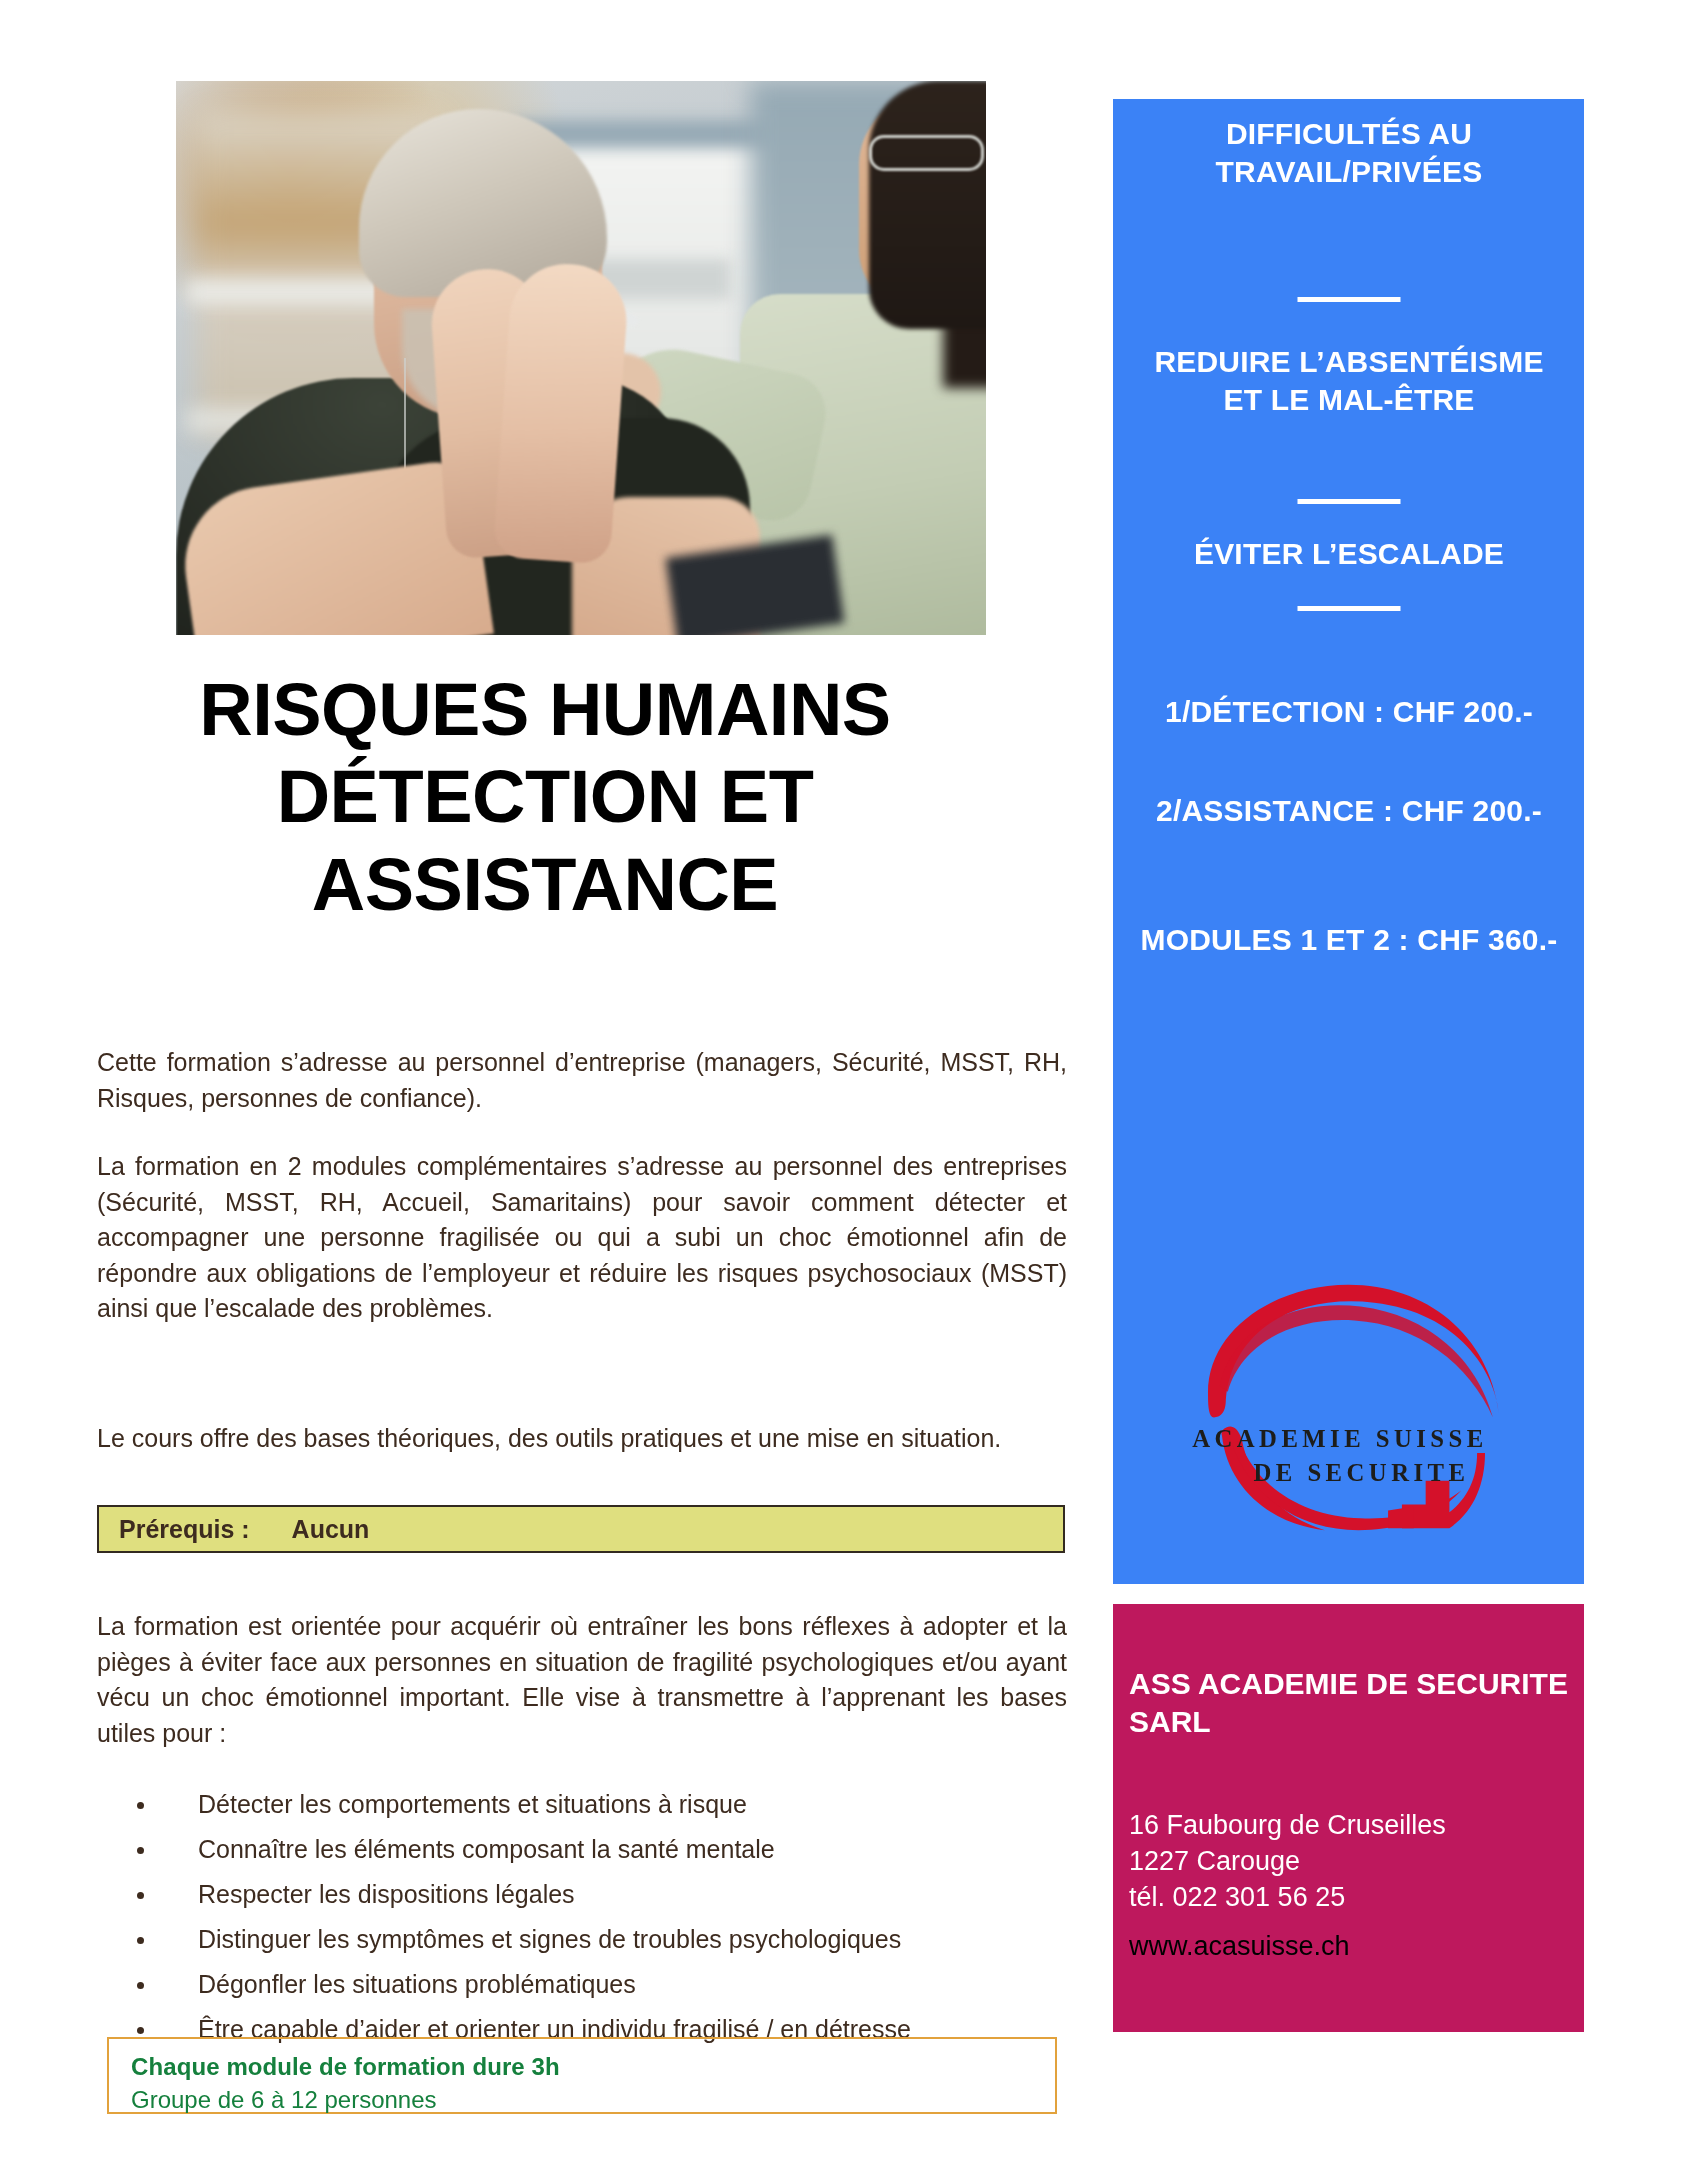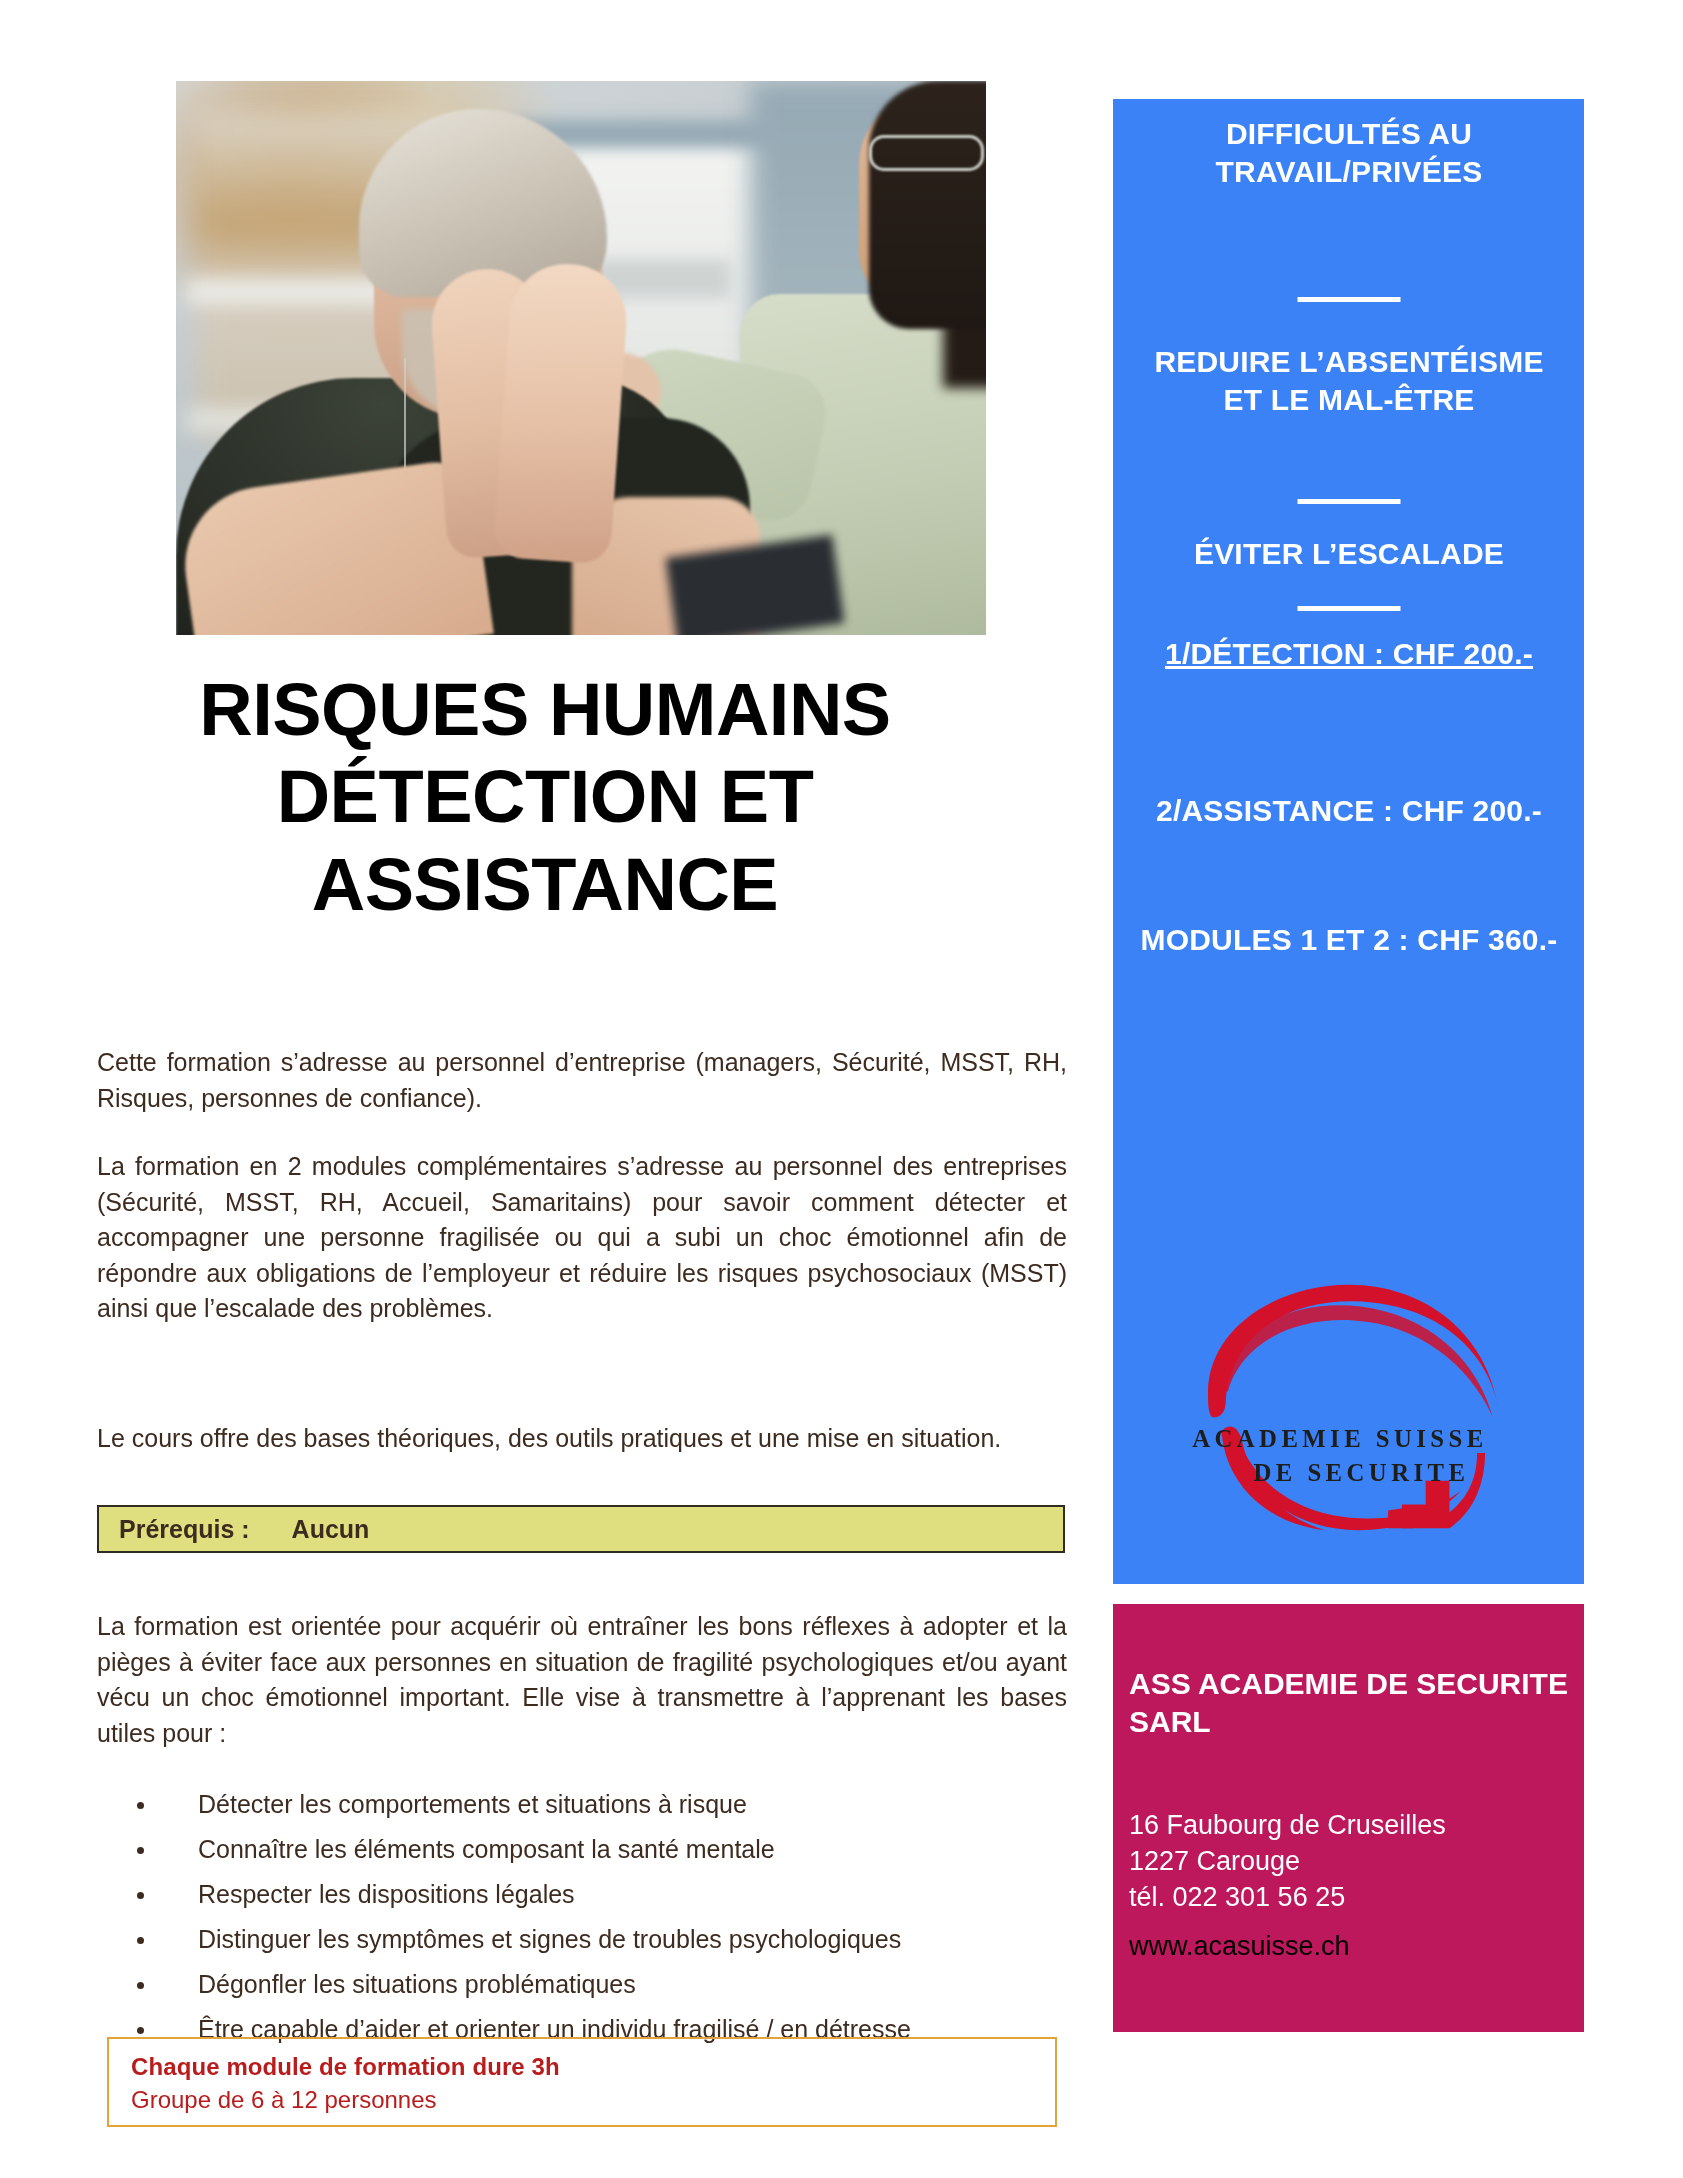--- a/index.html
+++ b/index.html
@@ -296,25 +296,25 @@
     border-radius: 50%;
     background: #3d2b1f;
   }
 
   
   #duration-box {
     position: absolute;
     left: 107px;
     top: 2037px;
     width: 950px;
-    height: 90px;
+    height: 77px;
     border: 2.5px solid #e2a23c;
     box-sizing: border-box;
     padding: 14px 0 0 22px;
-    color: #b91c1c;
+    color: #15803d;
   }
   #duration-box .dur-line1 {
     font-size: 24px;
     font-weight: bold;
     letter-spacing: 0.1px;
   }
   #duration-box .dur-line2 {
     font-size: 24px;
     margin-top: 5px;
   }
@@ -332,21 +332,21 @@
   }
   .teal-heading {
     font-size: 30px;
     font-weight: bold;
     line-height: 1.26;
     letter-spacing: 0.2px;
   }
   #th-difficultes { position:absolute; left:18px; top:16px; width:436px; }
   #th-reduire     { position:absolute; left:18px; top:232px; width:436px;margin-top:12px; }
   #th-eviter      { position:absolute; left:18px; top:436px; width:436px; }
-  #th-detection   { position:absolute; left:18px; top:536px; width:436px;text-decoration:underline; }
+  #th-detection   { position:absolute; left:18px; top:594px; width:436px; }
   #th-assistance  { position:absolute; left:18px; top:693px; width:436px; }
   #th-modules     { position:absolute; left:18px; top:822px; width:436px; }
 
   .teal-rule {
     position: absolute;
     left: 50%;
     transform: translateX(-50%);
     width: 103px;
     height: 5px;
     background: #ffffff;

